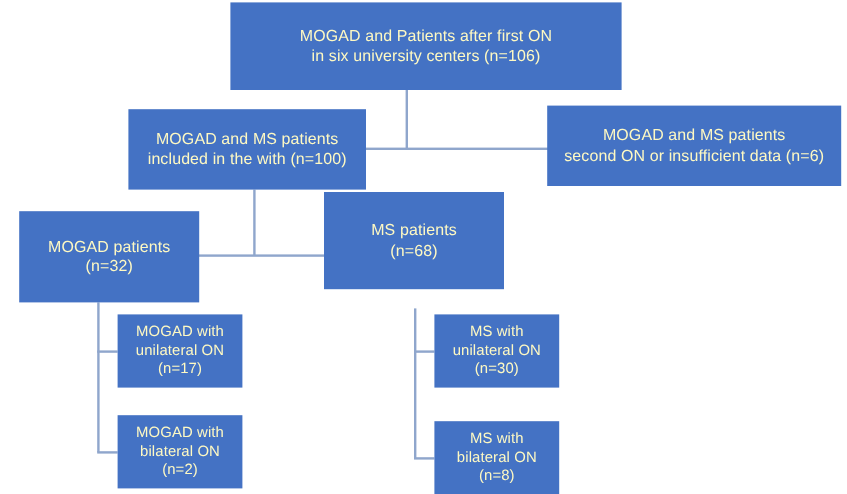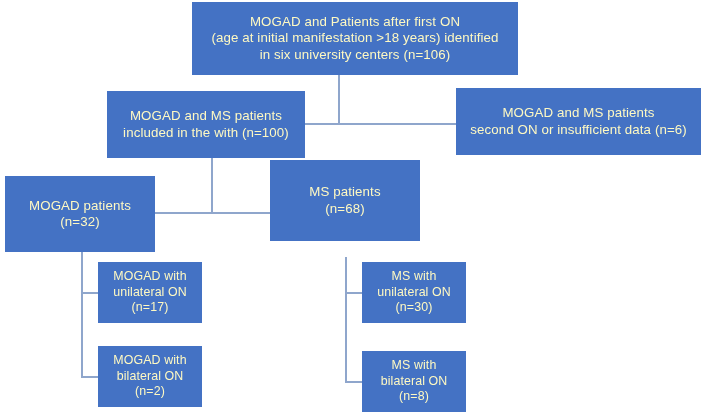--- a/index.html
+++ b/index.html
@@ -65,35 +65,34 @@
   <div class="conn conn-v" style="left:81px; top:252px; height:125px;"></div>
   <div class="conn conn-h" style="left:81px; top:292px; width:17px;"></div>
   <div class="conn conn-h" style="left:81px; top:376px; width:17px;"></div>
 
   <div class="conn conn-v" style="left:345px; top:257px; height:125px;"></div>
   <div class="conn conn-h" style="left:345px; top:292px; width:17px;"></div>
   <div class="conn conn-h" style="left:345px; top:381px; width:17px;"></div>
 
   <div class="node node-lg" style="left:192px; top:2px; width:326px; height:73px;">
     <span class="line">MOGAD and Patients after first ON</span>
-    <span class="line">(age at initial manifestation &gt;18 years) identified</span>
     <span class="line">in six university centers (n=106)</span>
   </div>
 
   <div class="node node-md" style="left:107px; top:91px; width:198px; height:67px;">
     <span class="line">MOGAD and MS patients</span>
     <span class="line">included in the with (n=100)</span>
   </div>
 
   <div class="node node-md" style="left:456px; top:88px; width:245px; height:67px;">
     <span class="line">MOGAD and MS patients</span>
     <span class="line">second ON or insufficient data (n=6)</span>
   </div>
 
-  <div class="node node-md" style="left:5px; top:176px; width:150px; height:76px;">
+  <div class="node node-md" style="left:16px; top:176px; width:150px; height:76px;">
     <span class="line">MOGAD patients</span>
     <span class="line">(n=32)</span>
   </div>
 
   <div class="node node-md" style="left:270px; top:160px; width:150px; height:81px;">
     <span class="line">MS patients</span>
     <span class="line">(n=68)</span>
   </div>
 
   <div class="node node-sm" style="left:98px; top:262px; width:104px; height:61px;">

